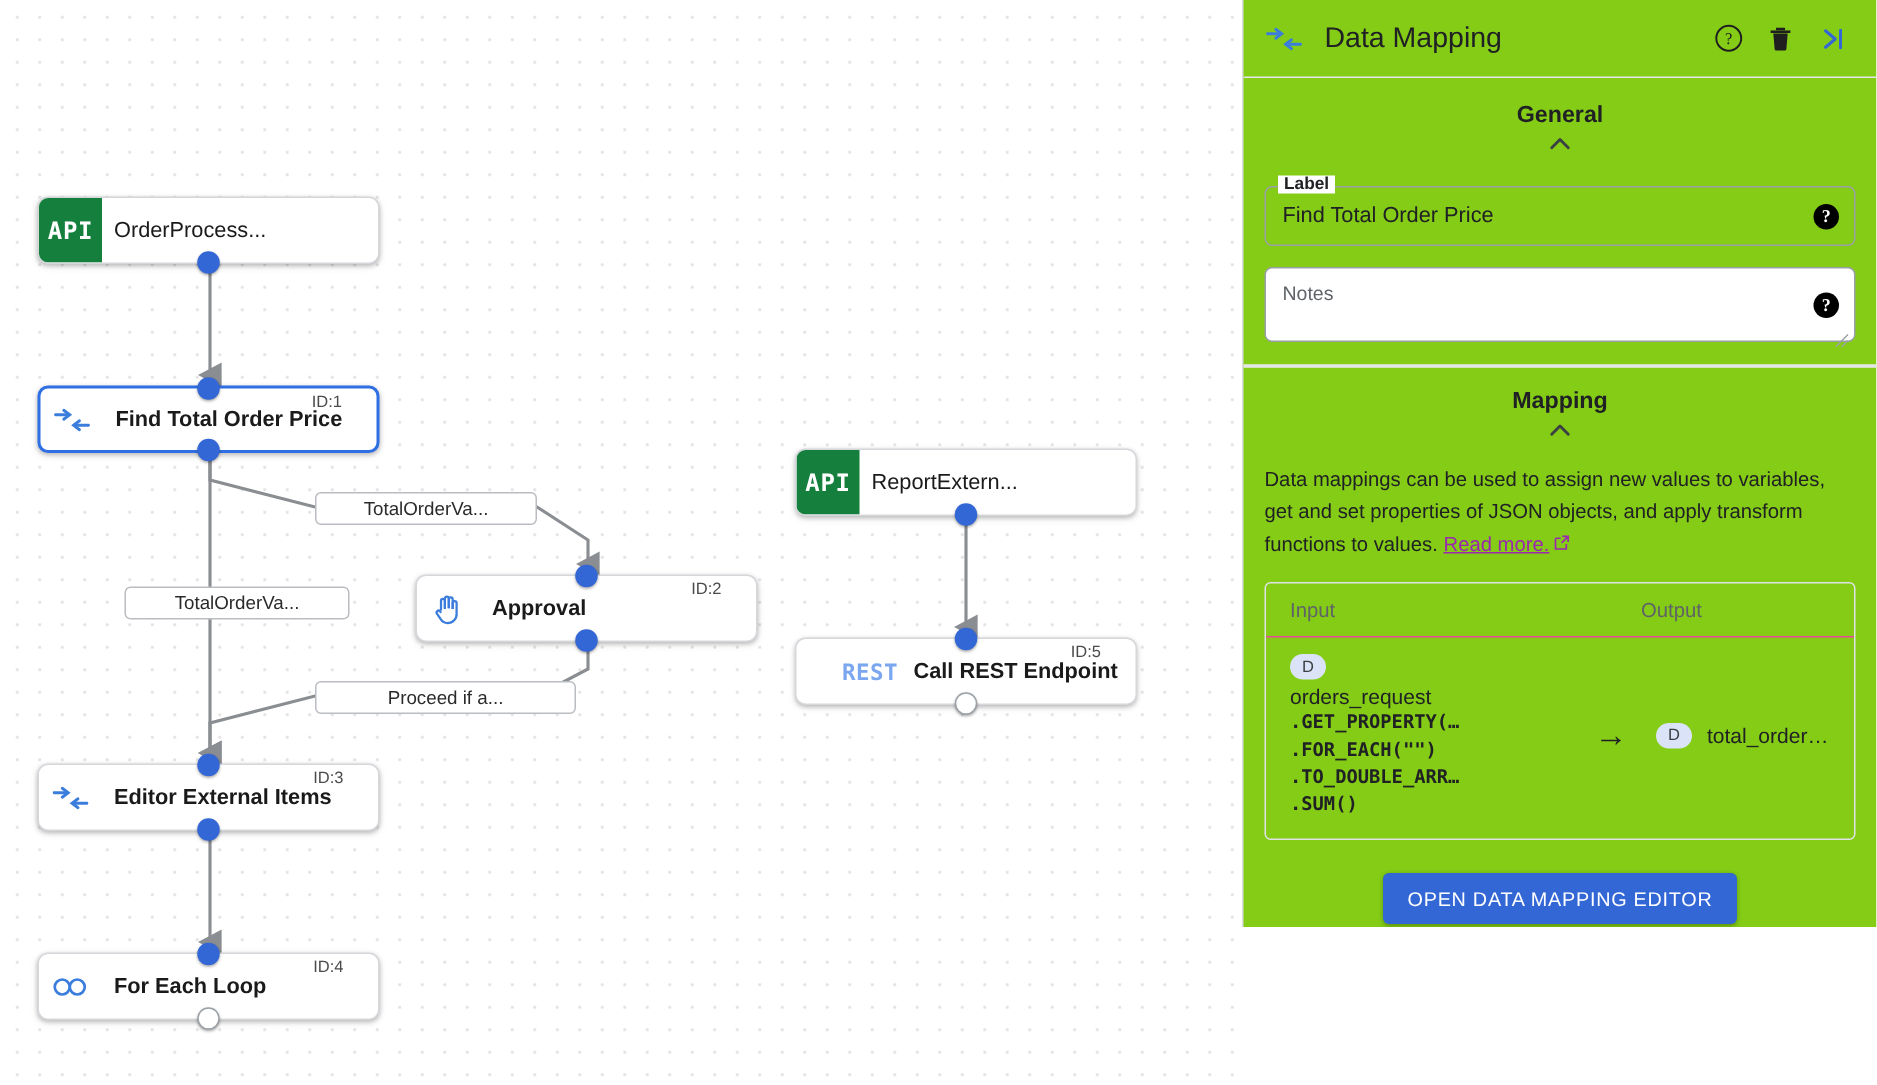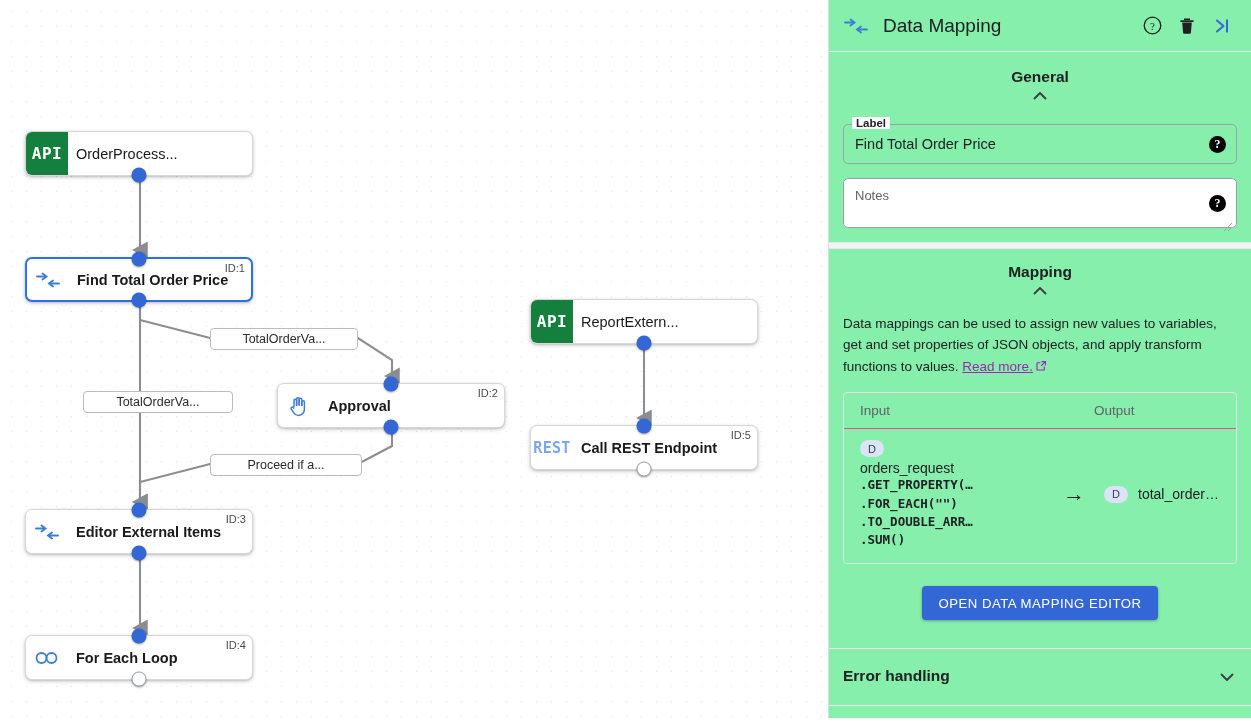--- a/index.html
+++ b/index.html
@@ -61,21 +61,21 @@
   .node-icon-box.glyph { color: #3b7ddd; }
   .node-label {
     font-size: 14.5px;
     color: #1a1a1a;
     padding-left: 8px;
     white-space: nowrap;
   }
   .node-label.bold { font-weight: 700; }
   .node-id {
     position: absolute;
-    top: 3px; right: 6px;
+    top: 3px; right: 23px;
     font-size: 11px;
     color: #4b4b4b;
     font-family: "Liberation Sans", sans-serif;
   }
   .port {
     position: absolute;
     width: 15px; height: 15px;
     border-radius: 50%;
     left: 50%;
     transform: translate(-50%, -50%);
@@ -93,23 +93,23 @@
     border-radius: 4px;
     font-size: 12.5px;
     color: #2a2a2a;
     display: flex; align-items: center; justify-content: center;
     white-space: nowrap;
     height: 22px;
   }
 
   
   #panel {
-    width: 423px; height: 718px;
+    width: 423px; height: 618px;
     flex: 0 0 423px;
-    background: #86efac;
+    background: #84cc16;
     border-left: 1px solid #dadce0;
     display: flex; flex-direction: column;
     overflow: hidden;
   }
   .panel-header {
     height: 52px;
     flex: 0 0 52px;
     display: flex; align-items: center;
     padding: 0 14px 0 14px;
     border-bottom: 1px solid #e4e6e9;
@@ -310,21 +310,21 @@
         <path d="M644,344 L644,418" marker-end="url(#ah)"></path>
       </g>
     </svg>
 
     <div class="edge-label" style="left:210px; top:328px; width:148px;">
       <span>TotalOrderVa...</span>
     </div>
     <div class="edge-label" style="left:83px; top:391px; width:150px;">
       <span>TotalOrderVa...</span>
     </div>
-    <div class="edge-label" style="left:210px; top:454px; width:152px;">
+    <div class="edge-label" style="left:210px; top:454px; width:174px;">
       <span>Proceed if a...</span>
     </div>
 
     <div class="node" style="left:25px; top:131px; width:228px; height:45px;">
       <div class="node-body">
         <div class="node-icon-box api">API</div>
         <div class="node-label">OrderProcess...</div>
       </div>
       <div class="port filled bottom"></div>
     </div>
@@ -404,21 +404,21 @@
     </div>
 
     <div class="node" style="left:530px; top:299px; width:228px; height:45px;">
       <div class="node-body">
         <div class="node-icon-box api">API</div>
         <div class="node-label">ReportExtern...</div>
       </div>
       <div class="port filled bottom"></div>
     </div>
 
-    <div class="node" style="left:530px; top:425px; width:228px; height:45px;">
+    <div class="node" style="left:530px; top:425px; width:228px; height:45px;padding-left:28px;">
       <div class="node-body">
         <div class="node-icon-box rest">REST</div>
         <div class="node-label bold">Call REST Endpoint</div>
       </div>
       <div class="node-id">ID:5</div>
       <div class="port filled top"></div>
       <div class="port hollow bottom"></div>
     </div>
 
   </div>

